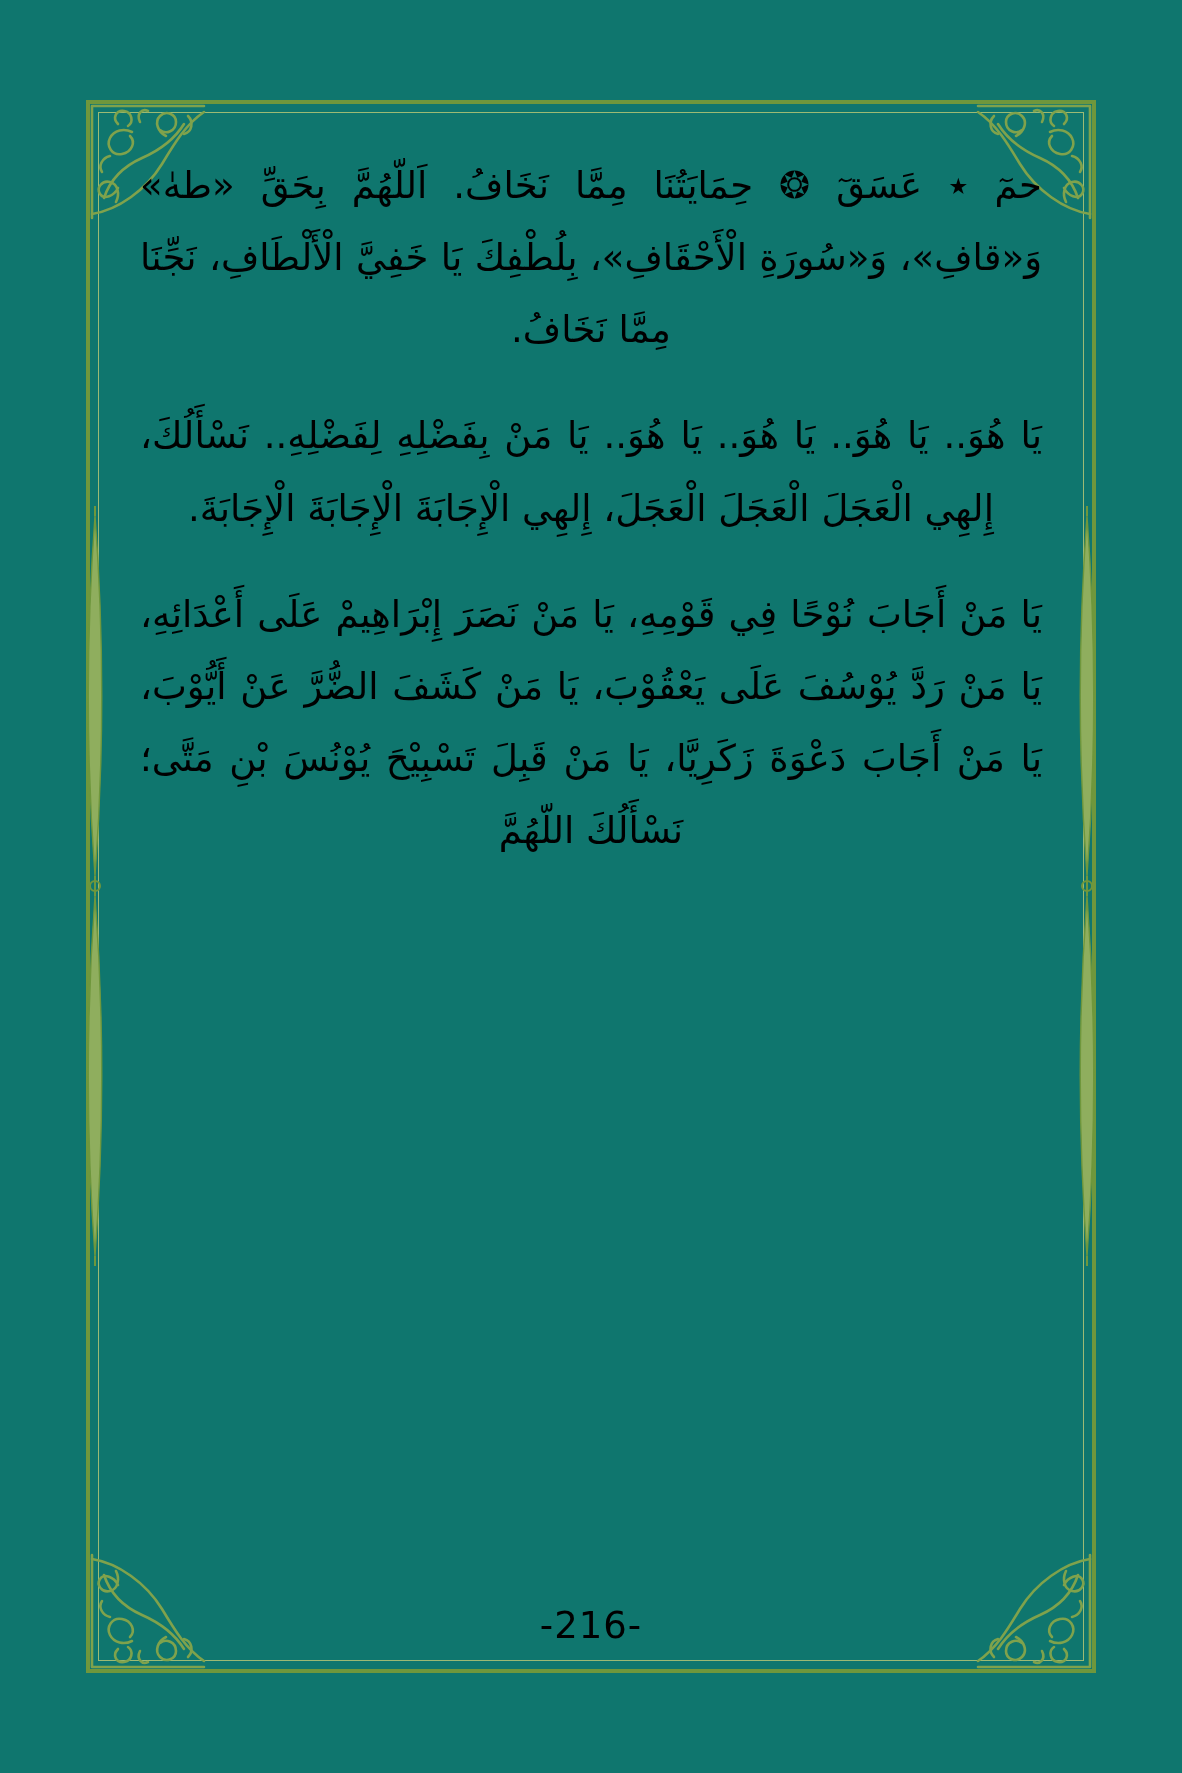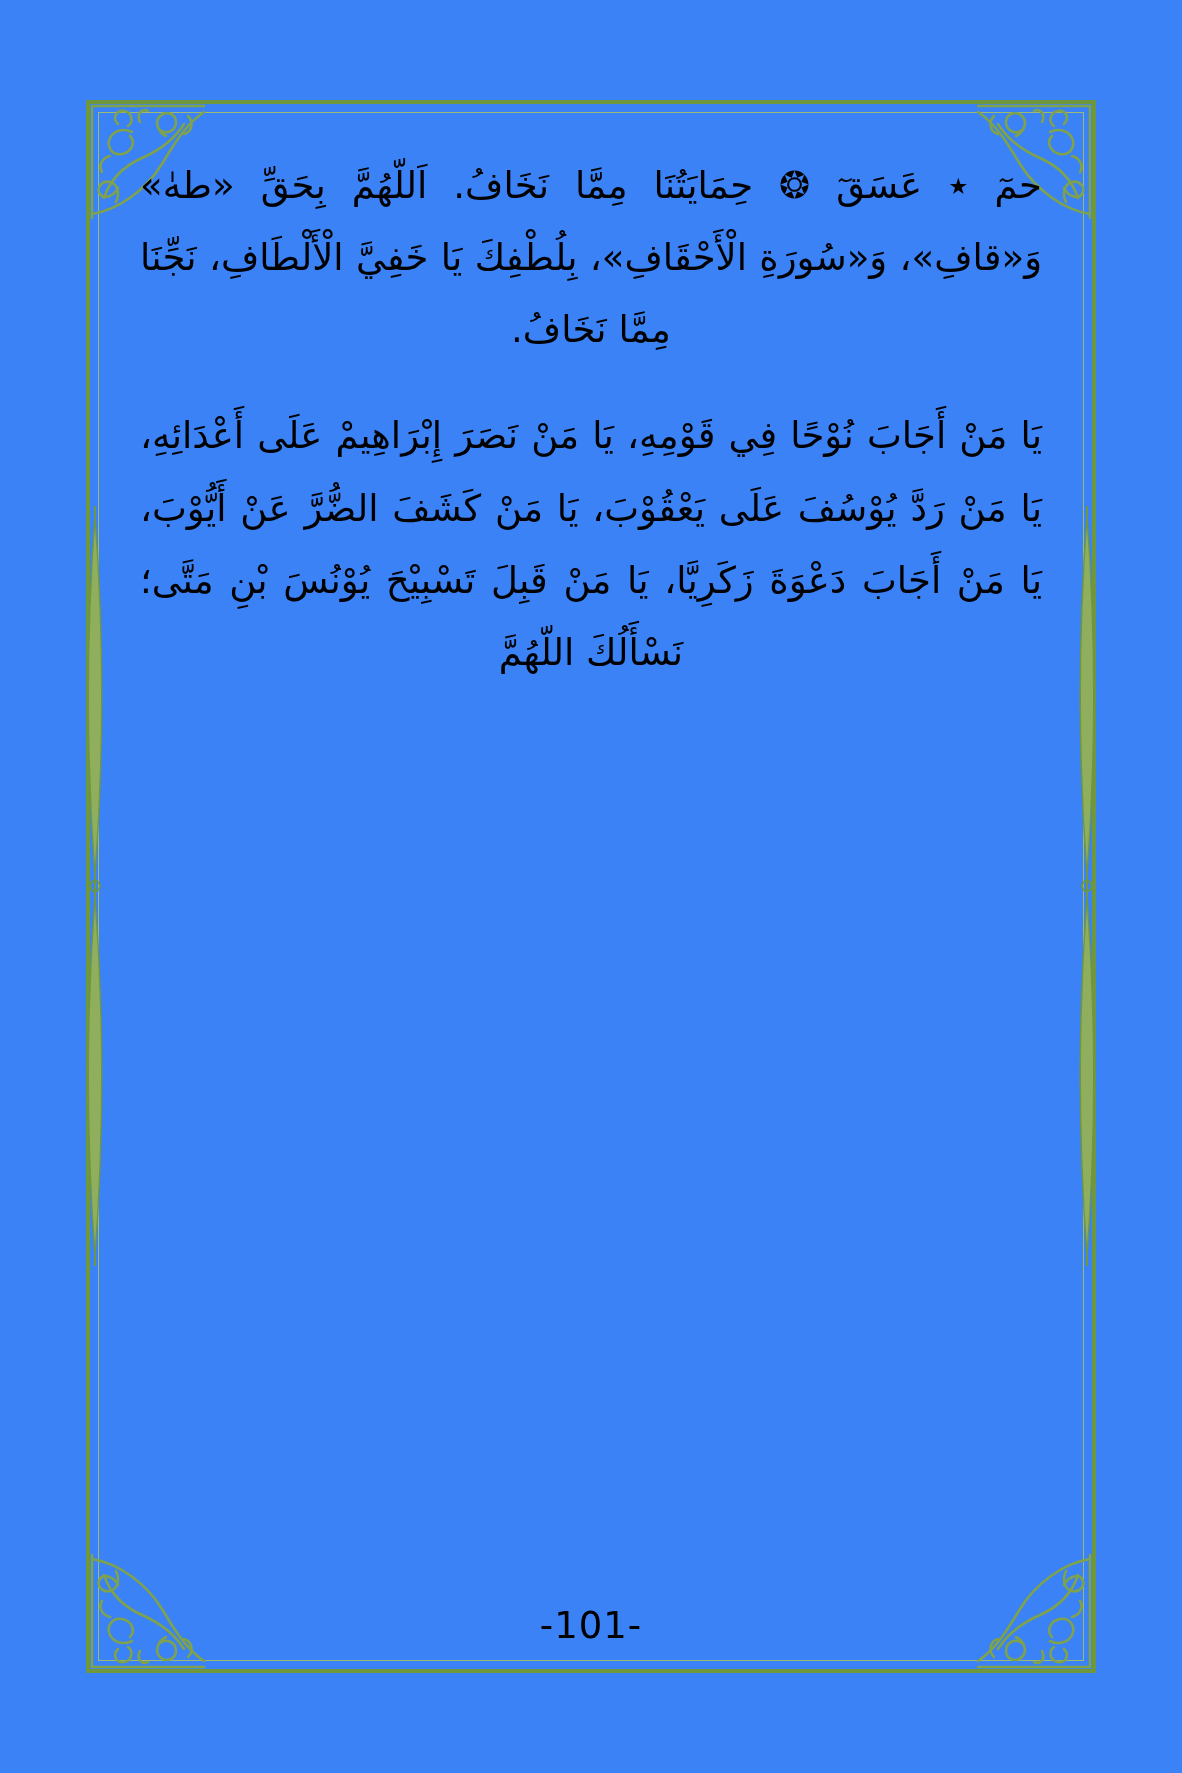--- a/index.html
+++ b/index.html
@@ -5,21 +5,21 @@
 <style>
   html, body {
     margin: 0;
     padding: 0;
     background: #ffffff;
   }
   .page {
     position: relative;
     width: 1182px;
     height: 1773px;
-    background: #3b82f6;
+    background: #0f766e;
     overflow: hidden;
     font-family: "DejaVu Sans", "Liberation Sans", sans-serif;
   }
 
   
   .frame {
     position: absolute;
     left: 86px;
     top: 100px;
     right: 86px;
@@ -199,18 +199,19 @@
       </g>
       <g fill="none" stroke="#6f973c" stroke-width="2">
         <path d="M17,0 L17,10 M17,370 L17,390 M17,750 L17,760"></path>
         <circle cx="17" cy="380" r="5"></circle>
       </g>
     </svg>
   </div>
 
   <div class="content">
     <p class="para justified gap-lg">حمٓ ٭ عَسَقٓ ❂ حِمَايَتُنَا مِمَّا نَخَافُ. اَللّهُمَّ بِحَقِّ «طهٰ» وَ«قافِ»، وَ«سُورَةِ الْأَحْقَافِ»، بِلُطْفِكَ يَا خَفِيَّ الْأَلْطَافِ، نَجِّنَا مِمَّا نَخَافُ.</p>
+    <p class="para justified gap-lg">يَا هُوَ.. يَا هُوَ.. يَا هُوَ.. يَا هُوَ.. يَا مَنْ بِفَضْلِهِ لِفَضْلِهِ.. نَسْأَلُكَ، إِلهِي الْعَجَلَ الْعَجَلَ الْعَجَلَ، إِلهِي الْإِجَابَةَ الْإِجَابَةَ الْإِجَابَةَ.</p>
     <p class="para justified">يَا مَنْ أَجَابَ نُوْحًا فِي قَوْمِهِ، يَا مَنْ نَصَرَ إِبْرَاهِيمْ عَلَى أَعْدَائِهِ، يَا مَنْ رَدَّ يُوْسُفَ عَلَى يَعْقُوْبَ، يَا مَنْ كَشَفَ الضُّرَّ عَنْ أَيُّوْبَ، يَا مَنْ أَجَابَ دَعْوَةَ زَكَرِيَّا، يَا مَنْ قَبِلَ تَسْبِيْحَ يُوْنُسَ بْنِ مَتَّى؛ نَسْأَلُكَ اللّهُمَّ</p>
   </div>
 
-  <div class="page-number">-101-</div>
+  <div class="page-number">-216-</div>
 
 </div>
 
 </body></html>

